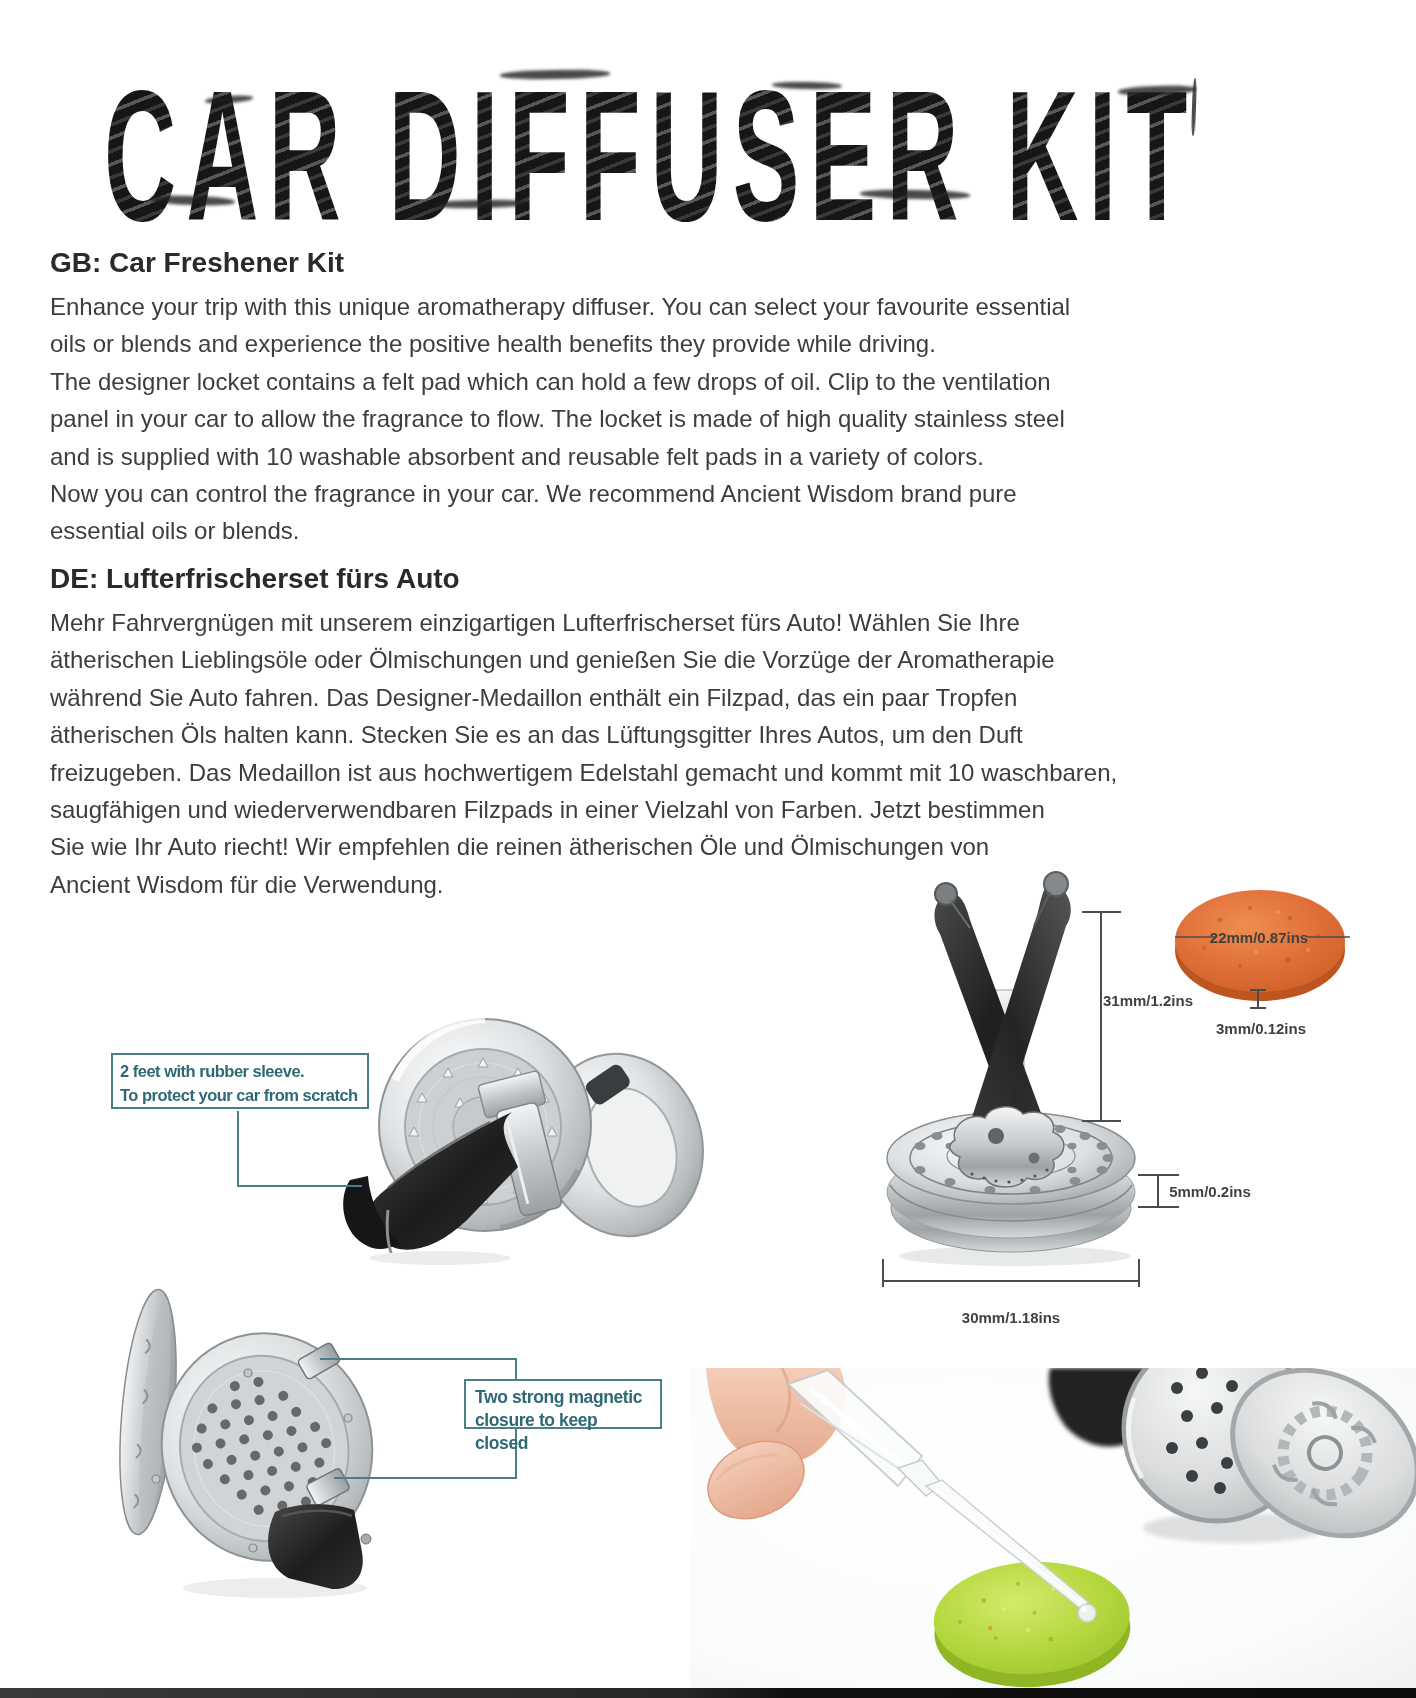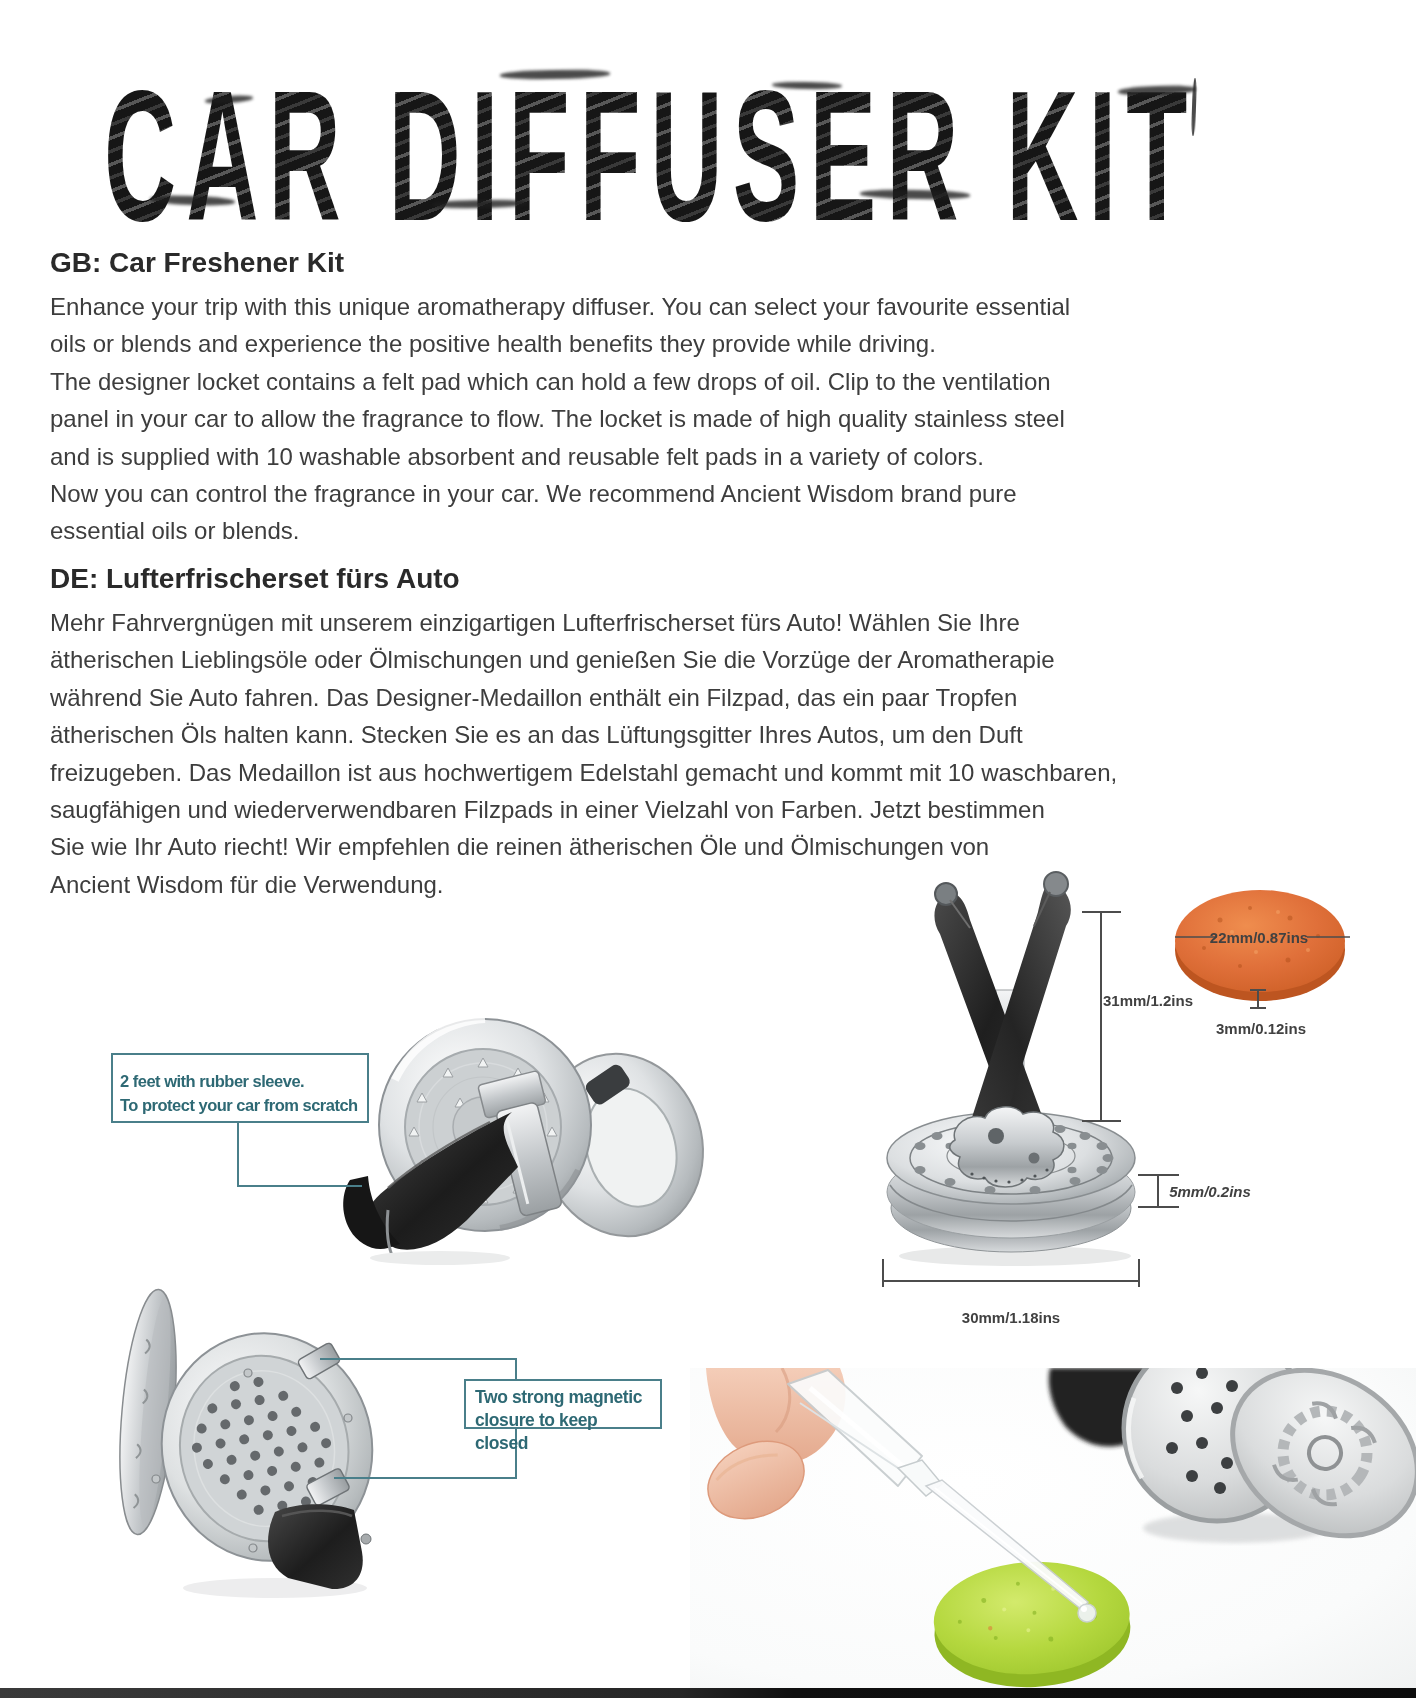--- a/index.html
+++ b/index.html
@@ -12,22 +12,22 @@
          -webkit-mask-image:repeating-linear-gradient(168deg,#000 0 5px,rgba(0,0,0,.72) 5px 7px,#000 7px 12px,rgba(0,0,0,.85) 12px 14px);
          mask-image:repeating-linear-gradient(168deg,#000 0 5px,rgba(0,0,0,.72) 5px 7px,#000 7px 12px,rgba(0,0,0,.85) 12px 14px);}
   .smudge{position:absolute;background:#1d1d1d;border-radius:45%;filter:blur(1.6px);opacity:.8;}
   
   .tsec{position:absolute;left:50px;width:1360px;}
   .tsec .hd{font-size:28px;font-weight:bold;color:#2a2a2a;margin:0 0 9px 0;}
   .tsec .body{font-size:24px;line-height:37.4px;white-space:pre;color:#3d3d3d;}
   
   .callout{position:absolute;background:#fff;border:2px solid #4a7f8a;color:#2e6974;
            font-weight:bold;white-space:pre-line;z-index:5;box-sizing:border-box;}
-  .callout.c1{left:111px;top:1053px;width:258px;height:70px;font-size:16.5px;
-              letter-spacing:-0.5px;line-height:24px;padding:14px 7px;}
+  .callout.c1{left:111px;top:1053px;width:258px;height:56px;font-size:16.5px;
+              letter-spacing:-0.5px;line-height:24px;padding:4px 7px;}
   .callout.c2{left:464px;top:1379px;width:198px;height:50px;font-size:17.5px;
               letter-spacing:-0.4px;line-height:23px;padding:5px 9px;}
   .cline{position:absolute;background:#4a7f8a;z-index:4;}
   
   .dim{position:absolute;font-size:15px;font-weight:bold;color:#414141;white-space:nowrap;
        transform:translate(-50%,-50%);z-index:3;text-align:right;}
   .art{position:absolute;}
   .strip{position:absolute;left:0;top:1688px;width:1416px;height:10px;
          background:linear-gradient(90deg,#3a3a3a 0%,#262626 48%,#101010 56%,#0c0c0c 100%);}
 </style>
@@ -199,21 +199,21 @@
 
         <path d="M63,419 V447"></path>
           <path d="M63,441 H319"></path>
           <path d="M319,419 V447"></path>
       </g>
     </svg>
 
     <div class="dim" style="left:439px;top:97px;">22mm/0.87ins</div>
     <div class="dim" style="left:328px;top:160px;">31mm/1.2ins</div>
     <div class="dim" style="left:441px;top:188px;">3mm/0.12ins</div>
-    <div class="dim" style="left:390px;top:351px;font-style:italic;">5mm/0.2ins</div>
+    <div class="dim" style="left:390px;top:351px;">5mm/0.2ins</div>
     <div class="dim" style="left:191px;top:457px;margin-top:20px;">30mm/1.18ins</div>
   </div>
 
   <div class="art" style="left:300px;top:930px;width:420px;height:340px;">
     <svg width="420" height="340" viewBox="0 0 420 340">
       <defs>
         <radialGradient id="chromeFace2" cx="38%" cy="32%" r="78%">
           <stop offset="0%" stop-color="#ffffff"></stop>
             <stop offset="50%" stop-color="#dfe2e4"></stop>
           <stop offset="82%" stop-color="#b6bbbe"></stop>

